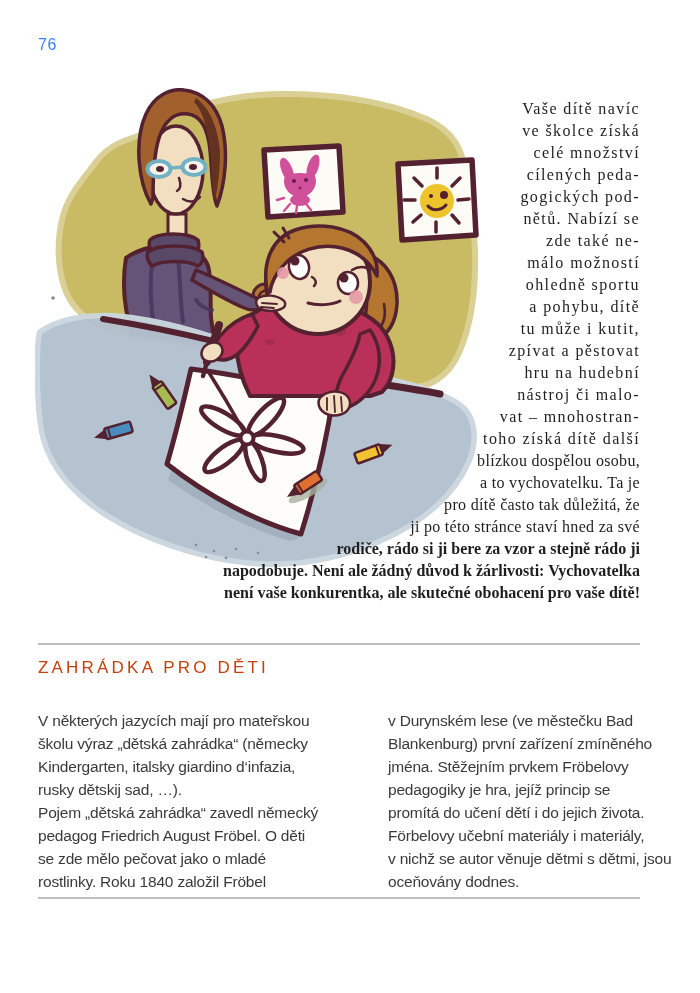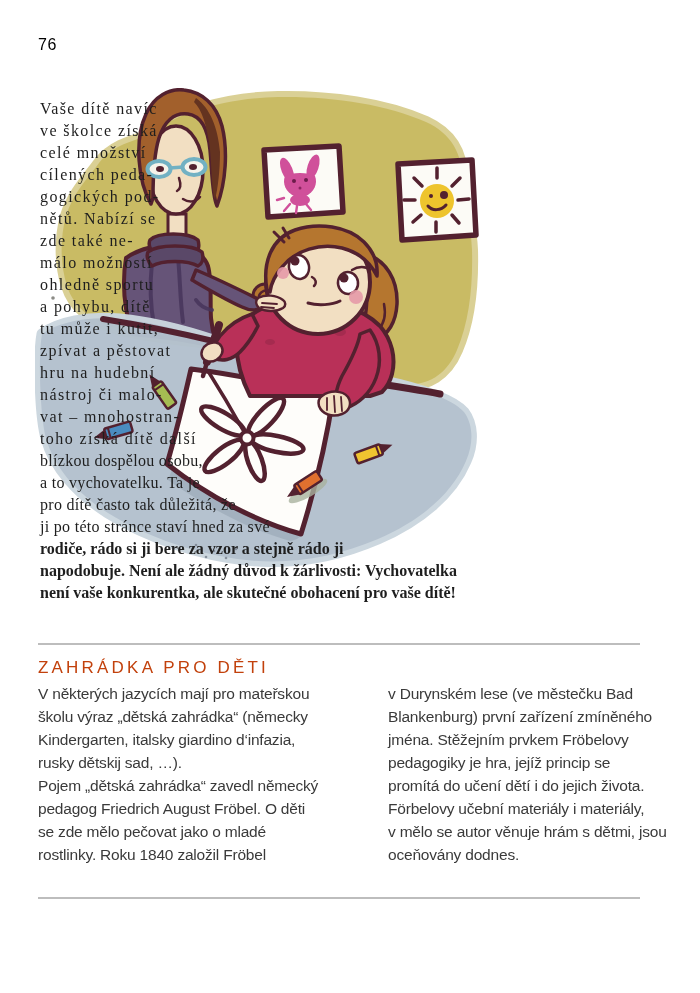--- a/index.html
+++ b/index.html
@@ -3,41 +3,41 @@
 <meta charset="utf-8">
 <style>
   html,body{margin:0;padding:0;}
   body{
     width:700px;height:993px;background:#ffffff;position:relative;overflow:hidden;
     font-family:"Liberation Sans","DejaVu Sans",sans-serif;
   }
   .page{position:absolute;inset:0;}
   .page-number{
     position:absolute;left:38px;top:36px;
-    font-size:16px;color:#000000;letter-spacing:0.5px;
+    font-size:16px;color:#3b82f6;letter-spacing:0.5px;
   }
   .illustration{position:absolute;left:35px;top:88px;width:445px;height:482px;}
   .intro-text{
-    position:absolute;top:98px;right:60px;width:600px;
+    position:absolute;top:98px;right:60px;width:600px;text-align:right;
     font-family:"Liberation Serif","DejaVu Serif",serif;
     font-size:16px;line-height:22px;color:#1e1e1e;
   }
   .intro-text .line{white-space:nowrap;}
   .intro-text .line:nth-child(-n+16){letter-spacing:1.4px;}
   .intro-text .line:nth-child(n+17){letter-spacing:0.3px;}
   .intro-text .line:nth-child(n+21){letter-spacing:0;font-weight:bold;}
   .rule{position:absolute;left:38px;width:602px;height:2px;background:#bdbdbd;}
   .rule-top{top:643px;}
   .rule-bottom{top:897px;}
   .section-heading{
     position:absolute;left:38px;top:658px;margin:0;
     font-size:17px;font-weight:500;letter-spacing:3.2px;color:#c2410c;
   }
   .columns{
-    position:absolute;left:38px;top:682px;width:640px;display:flex;
+    position:absolute;left:38px;top:709px;width:640px;display:flex;
   }
   .col{
     font-size:15.5px;line-height:23px;color:#3a3a3a;letter-spacing:-0.2px;
   }
   .col .line{white-space:nowrap;}
   .col-left{width:314px;flex:0 0 314px;}
   .col-right{flex:1;margin-left:36px;}
 </style>
 </head>
 <body>
@@ -233,20 +233,20 @@
         <div class="line">se zde mělo pečovat jako o mladé</div>
         <div class="line">rostlinky. Roku 1840 založil Fröbel</div>
       </div>
     <div class="col col-right">
         <div class="line">v Durynském lese (ve městečku Bad</div>
         <div class="line">Blankenburg) první zařízení zmíněného</div>
         <div class="line">jména. Stěžejním prvkem Fröbelovy</div>
         <div class="line">pedagogiky je hra, jejíž princip se</div>
         <div class="line">promítá do učení dětí i do jejich života.</div>
         <div class="line">Förbelovy učební materiály i materiály,</div>
-        <div class="line">v mělo se autor věnuje hrám s dětmi, jsou</div>
+        <div class="line">v nichž se autor věnuje dětmi s dětmi, jsou</div>
         <div class="line">oceňovány dodnes.</div>
       </div>
   </div>
 
   <div class="rule rule-bottom"></div>
 
 </div>
 
 </body></html>

